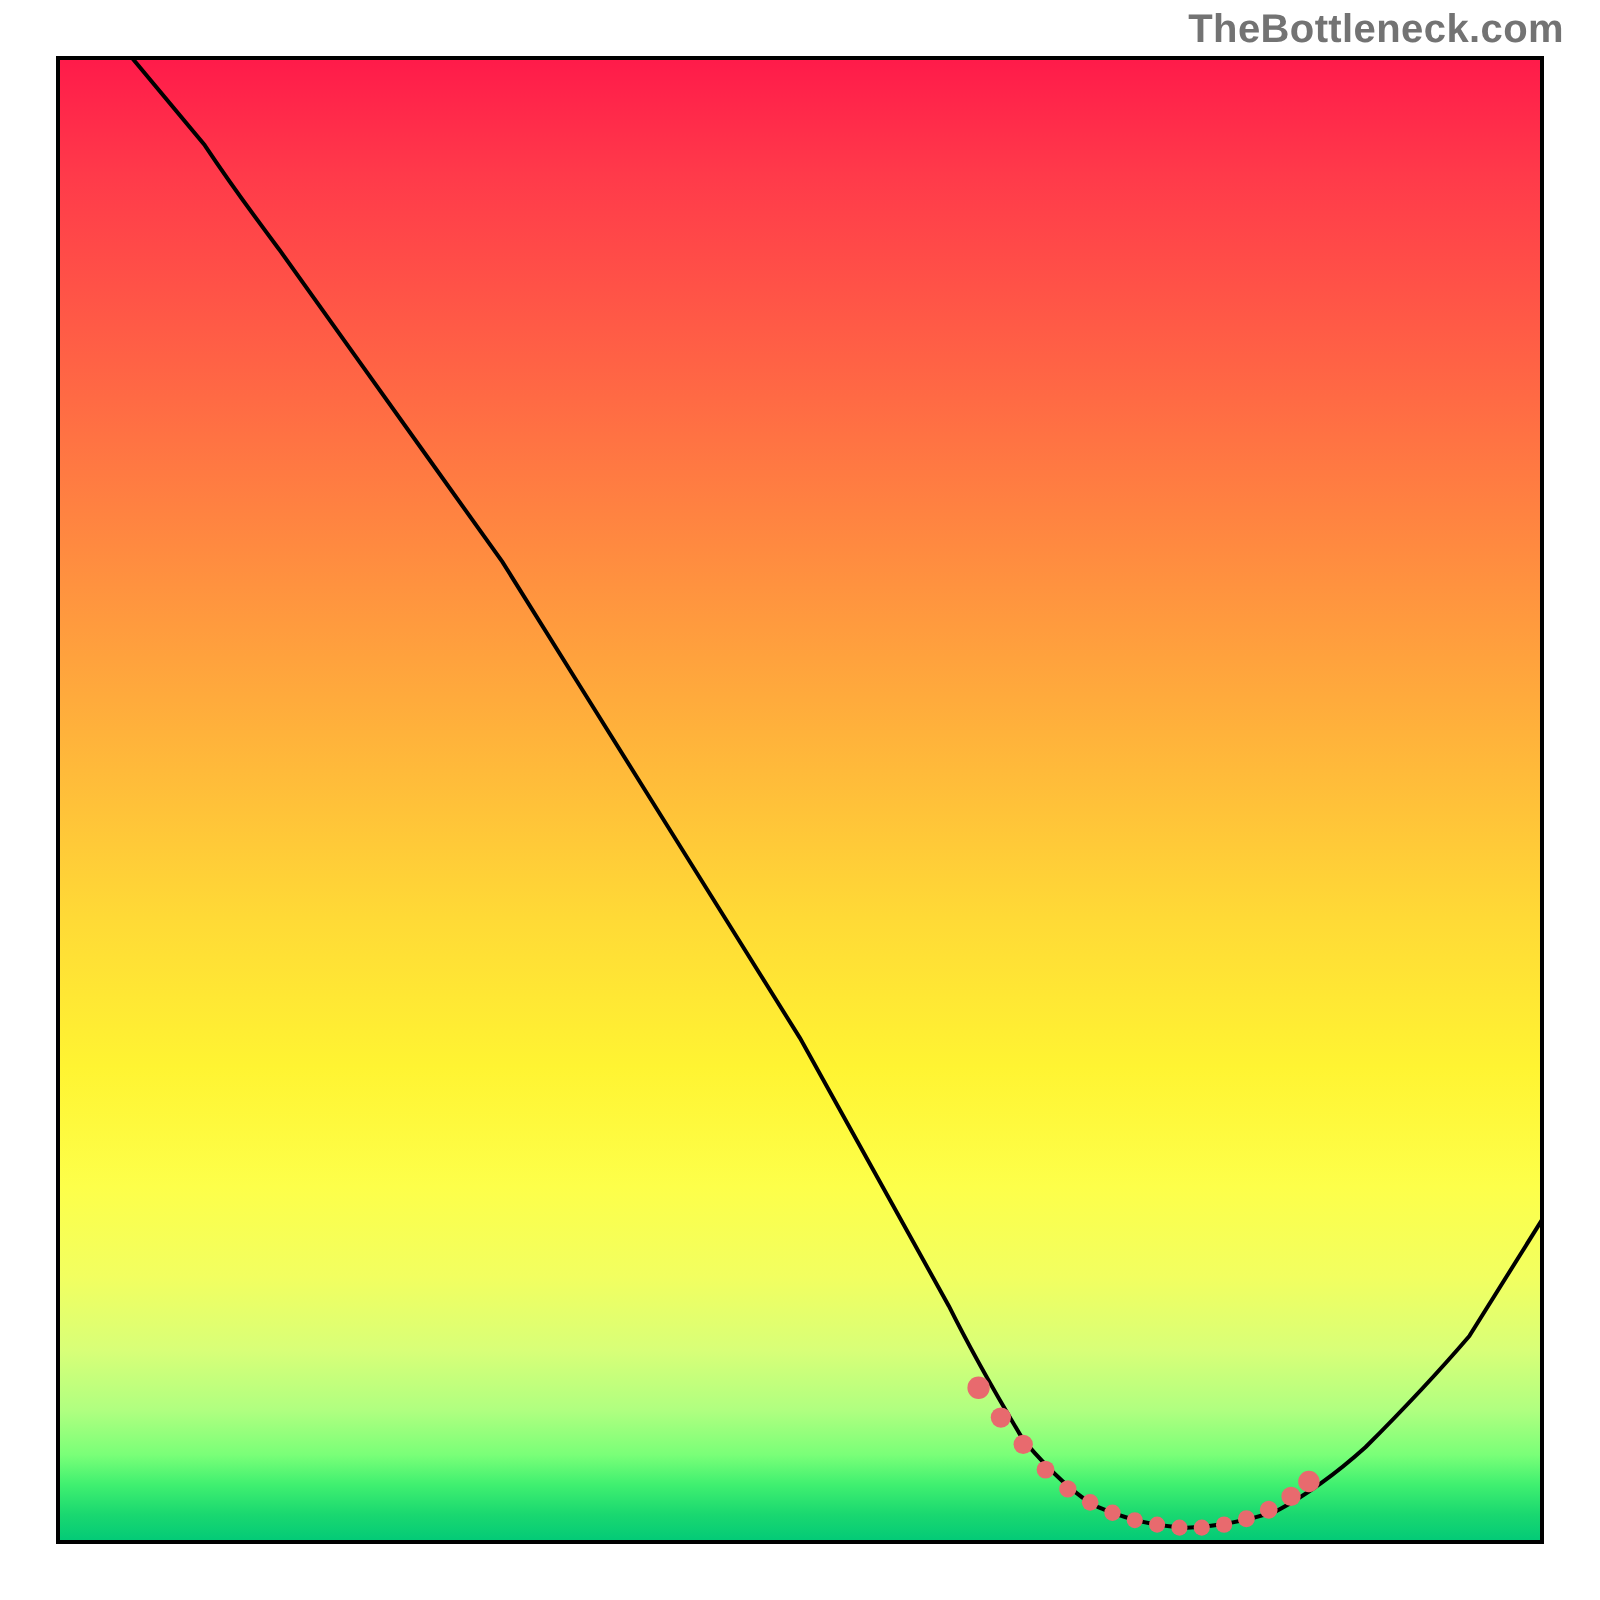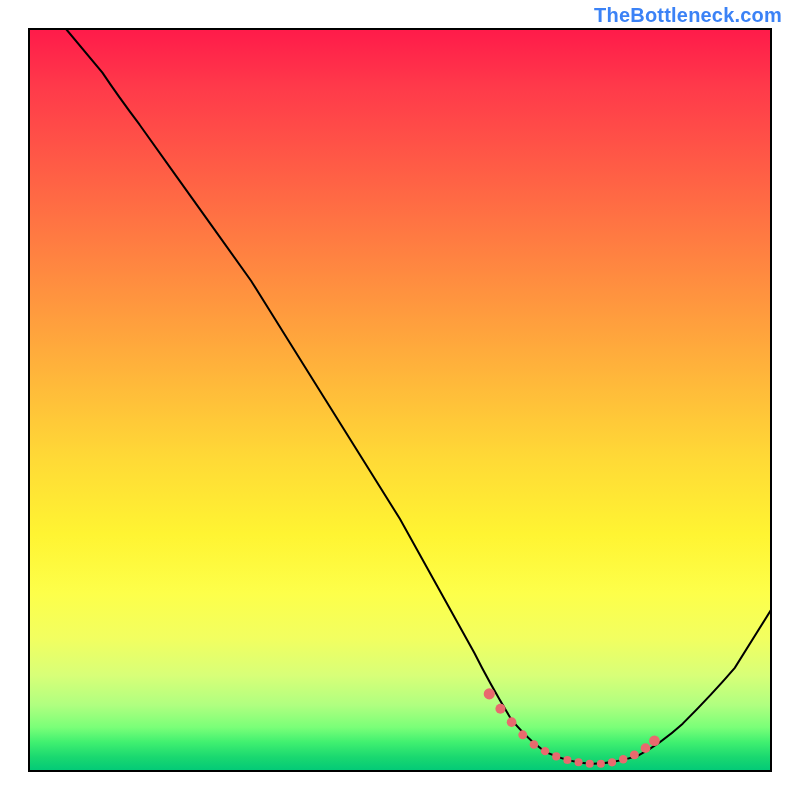--- a/index.html
+++ b/index.html
@@ -10,21 +10,21 @@
     font-family: Arial, sans-serif;
     position: relative;
     overflow: hidden;
   }
   .watermark {
     position: absolute;
     top: 4px;
     right: 18px;
     font-size: 20px;
     font-weight: bold;
-    color: #3b82f6;
+    color: #737373;
     letter-spacing: 0.2px;
     z-index: 10;
   }
   .plot-area {
     position: absolute;
     left: 28px;
     top: 28px;
     width: 744px;
     height: 744px;
   }

